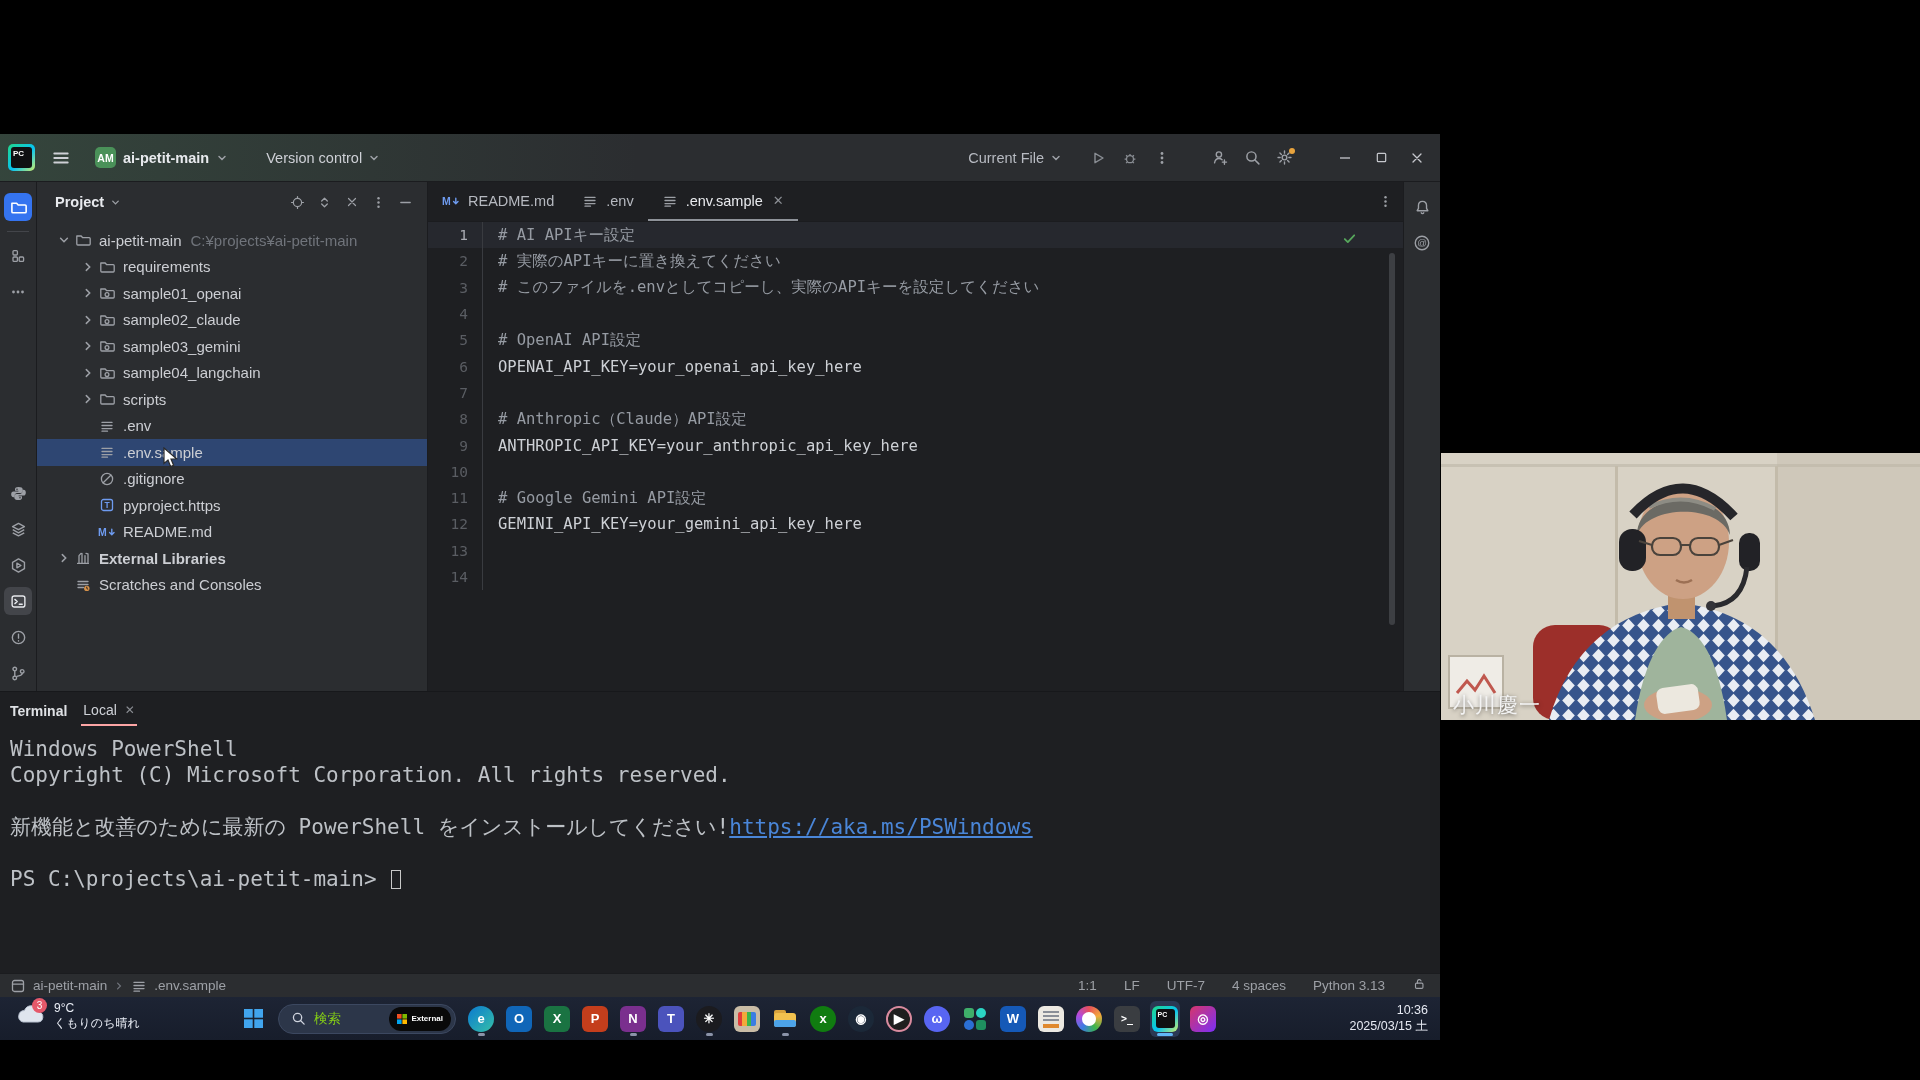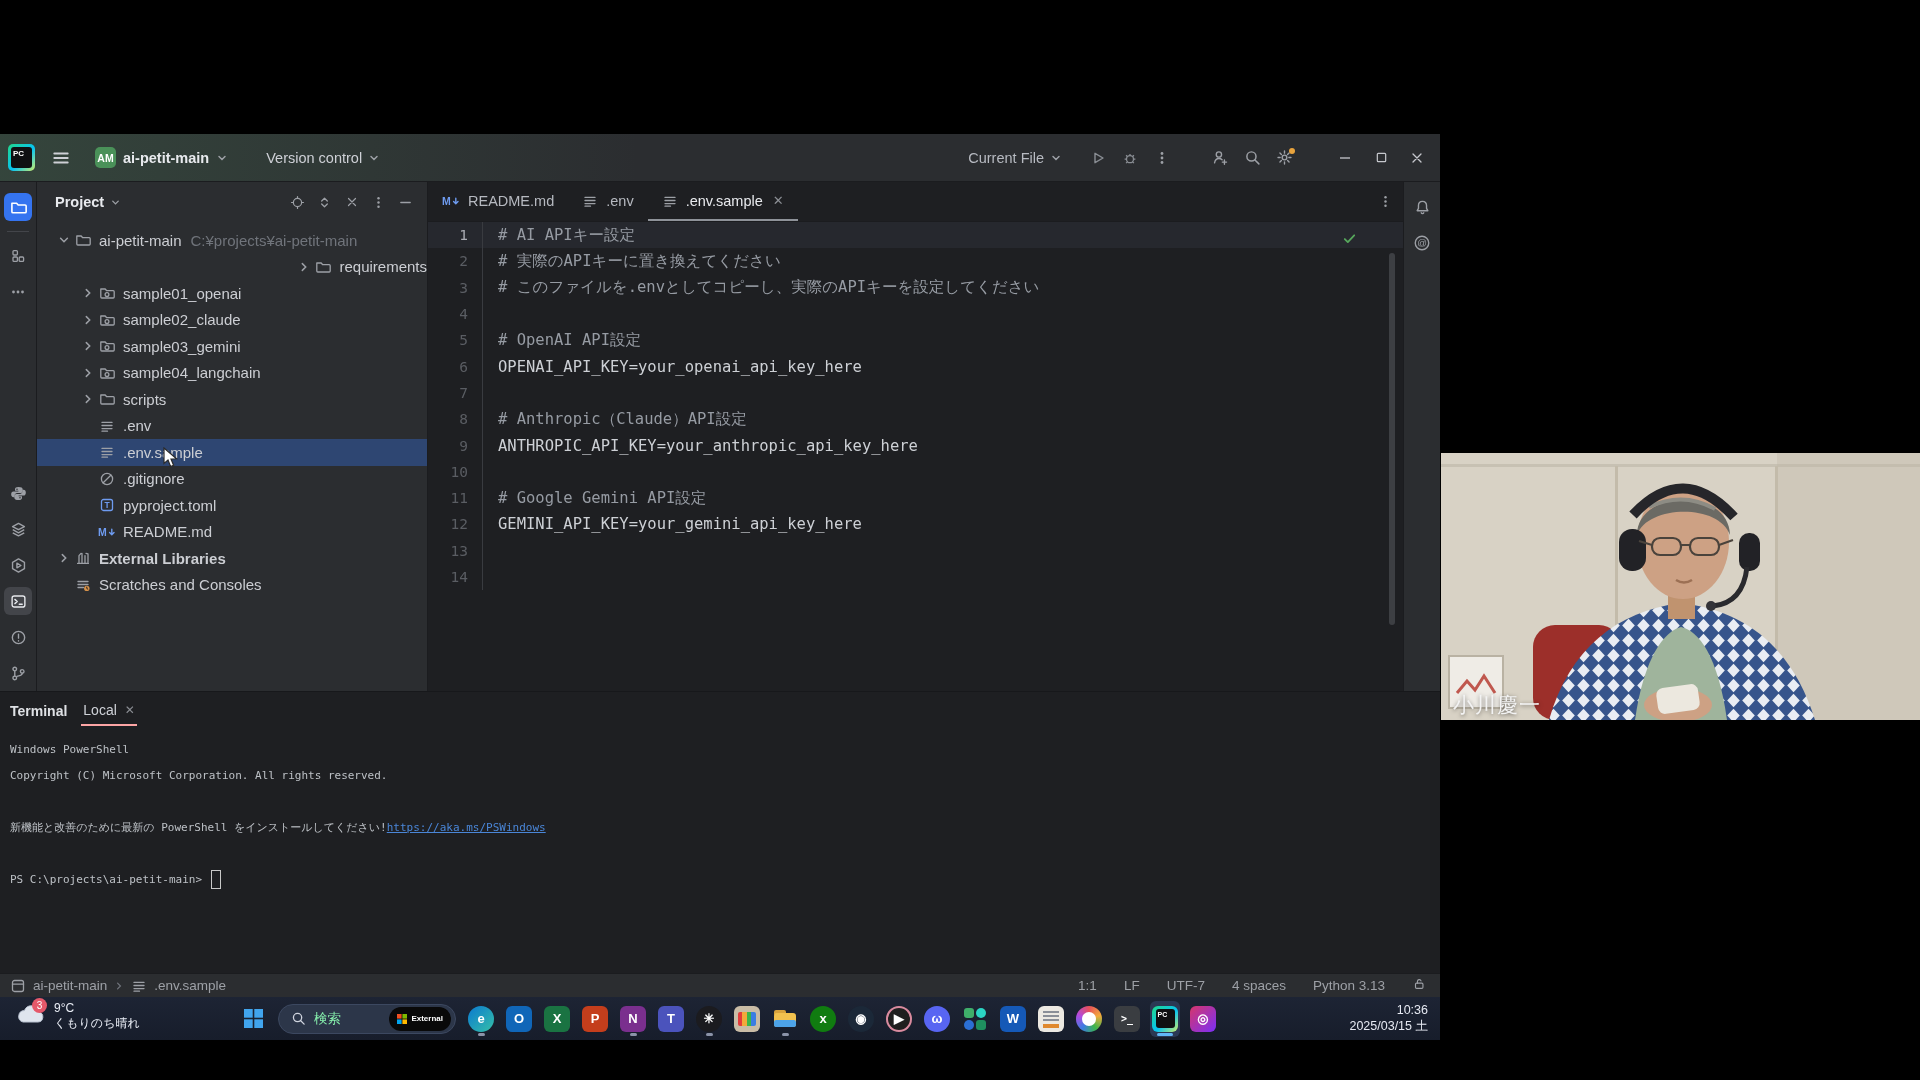--- a/index.html
+++ b/index.html
@@ -78,21 +78,21 @@
   .echeck { position:absolute; top:9px; right:46px; }
   .vscroll { position:absolute; right:8px; top:31px; width:6px; height:372px; background:#45474c; border-radius:3px; opacity:.8; }
 
   
   .terminal { height:282px; flex:0 0 282px; border-top:1px solid #17181b; background:#1e1f22;
               display:flex; flex-direction:column; padding-left:10px; }
   .term-head { height:34px; flex:0 0 34px; display:flex; align-items:flex-end; gap:14px; font-size:14px; padding-bottom:0; }
   .term-title { font-weight:bold; color:#dfe1e5; padding-bottom:7px; }
   .term-tab { display:flex; align-items:center; gap:8px; color:#cfd2d8; border-bottom:2px solid #fca5a5; padding:0 2px 6px 2px; }
   .term-tab .close { color:#8b8e94; font-size:12px; }
-  .term-body { flex:1; padding-top:10px; font-family:"DejaVu Sans Mono", monospace; font-size:11px; color:#bdc1c6; }
+  .term-body { flex:1; padding-top:10px; font-family:"DejaVu Sans Mono", monospace; font-size:21px; color:#bdc1c6; }
   .tline { height:26px; display:flex; align-items:center; white-space:pre; }
   .tlink { color:#4a86d8; text-decoration:underline; }
   .tcursor { display:inline-block; width:10px; height:19px; border:1.2px solid #c8c8c8; margin-left:2px; }
 
   
   .statusbar { height:24px; flex:0 0 24px; background:#2b2d30; border-top:1px solid #1b1c1f;
     display:flex; align-items:center; padding:0 14px 0 10px; font-size:13.5px; color:#9da0a6; }
   .crumbs { display:flex; align-items:center; gap:7px; }
   .sb-right { margin-left:auto; display:flex; align-items:center; gap:27px; }
   .sb-item { color:#9da0a6; }
@@ -101,21 +101,21 @@
   .taskbar { position:absolute; left:0; top:949px; width:1440px; height:43px;
     background:linear-gradient(180deg,#1d2434,#171d2b); color:#e6e9f2; }
   .weather { position:absolute; left:14px; top:4px; display:flex; align-items:center; gap:8px; }
   .wx-badge { position:absolute; left:18px; top:-4px; width:15px; height:15px; border-radius:50%;
     background:#e5586a; color:#fff; font-size:10px; display:flex; align-items:center; justify-content:center; }
   .wx-text { font-size:12px; line-height:1.25; color:#e9edf5; }
   .tb-row { position:absolute; left:238px; top:0; height:43px; display:flex; align-items:center; gap:10px; }
   .start { width:30px; height:30px; display:flex; align-items:center; justify-content:center; border-radius:5px; }
   .searchbox { width:178px; height:30px; border-radius:15px; background:#2c3649; border:1px solid #3c4860;
     display:flex; align-items:center; gap:8px; padding:0 4px 0 12px; }
-  .searchbox .ph { font-size:13.5px; color:#86efac; flex:1; }
+  .searchbox .ph { font-size:13.5px; color:#84cc16; flex:1; }
   .ms-pill { height:24px; border-radius:12px; background:#090909; display:flex; align-items:center; gap:4px; padding:0 8px; }
   .ms-pill span { font-size:8px; color:#fff; font-weight:bold; }
   .tb-icons { display:flex; align-items:center; gap:8px; }
   .tbi { width:30px; height:36px; display:flex; flex-direction:column; align-items:center; justify-content:center; position:relative; border-radius:6px; }
   .tbi .face { width:26px; height:26px; border-radius:6px; display:flex; align-items:center; justify-content:center;
     color:#fff; font-size:13px; font-weight:bold; overflow:hidden; position:relative; }
   .tbi .face.circle { border-radius:50%; }
   .tbi .rdot { position:absolute; bottom:1px; width:7px; height:3px; border-radius:2px; background:#8b93a8; }
   .tbi.active { background:#2b3854; }
   .tbi.active .rdot { width:16px; background:#61b6f7; }
@@ -336,21 +336,21 @@
                 </svg>
               </span>
               <span class="ticon">
                 <svg width="16" height="16" viewBox="0 0 16 16" fill="none" stroke="#9da0a6" stroke-width="1.3" stroke-linecap="round" stroke-linejoin="round">
                   <path d="M1.8 4h4.4l1.5 1.7h6.5c.6 0 1 .4 1 1v5.3c0 .6-.4 1-1 1H2.8c-.6 0-1-.4-1-1z"></path>
                 </svg>
               </span>
               <span class="tlabel">ai-petit-main</span>
               <span class="tpath">C:¥projects¥ai-petit-main</span>
             </div>
-            <div class="tree-row" style="padding-left: 42px; justify-content: flex-end;">
+            <div class="tree-row" style="padding-left: 42px;">
               <span class="chev">
                 <svg width="12" height="12" viewBox="0 0 12 12">
                   <path d="M4.3 2.6 7.7 6 4.3 9.4" stroke="#9da0a6" stroke-width="1.5" fill="none" stroke-linecap="round"></path>
                 </svg>
               </span>
               <span class="ticon">
                 <svg width="16" height="16" viewBox="0 0 16 16" fill="none" stroke="#9da0a6" stroke-width="1.3" stroke-linecap="round" stroke-linejoin="round">
                   <path d="M1.8 4h4.4l1.5 1.7h6.5c.6 0 1 .4 1 1v5.3c0 .6-.4 1-1 1H2.8c-.6 0-1-.4-1-1z"></path>
                 </svg>
               </span>
@@ -454,21 +454,21 @@
               <span class="tlabel">.gitignore</span>
             </div>
             <div class="tree-row" style="padding-left: 42px;">
               <span class="chev"></span>
               <span class="ticon">
                 <svg width="16" height="16" viewBox="0 0 16 16">
                   <rect x="2.5" y="2.5" width="11" height="11" rx="2" fill="none" stroke="#6e9bf0" stroke-width="1.3"></rect>
                   <text x="8" y="11.2" font-size="8.5" font-weight="bold" fill="#6e9bf0" text-anchor="middle" font-family="Liberation Sans">T</text>
                 </svg>
               </span>
-              <span class="tlabel">pyproject.toml</span>
+              <span class="tlabel">pyproject.https</span>
             </div>
             <div class="tree-row" style="padding-left: 42px;">
               <span class="chev"></span>
               <span class="ticon">
                 <svg width="18" height="16" viewBox="0 0 18 16">
                   <text x="0" y="11.8" font-size="10.5" font-weight="bold" fill="#6e9bf0" font-family="Liberation Sans">M</text>
                   <path d="M13.8 5.2v5.2M11.6 8.5l2.2 2.2 2.2-2.2" stroke="#6e9bf0" stroke-width="1.4" fill="none" stroke-linecap="round" stroke-linejoin="round"></path>
                 </svg>
               </span>
               <span class="tlabel">README.md</span>

